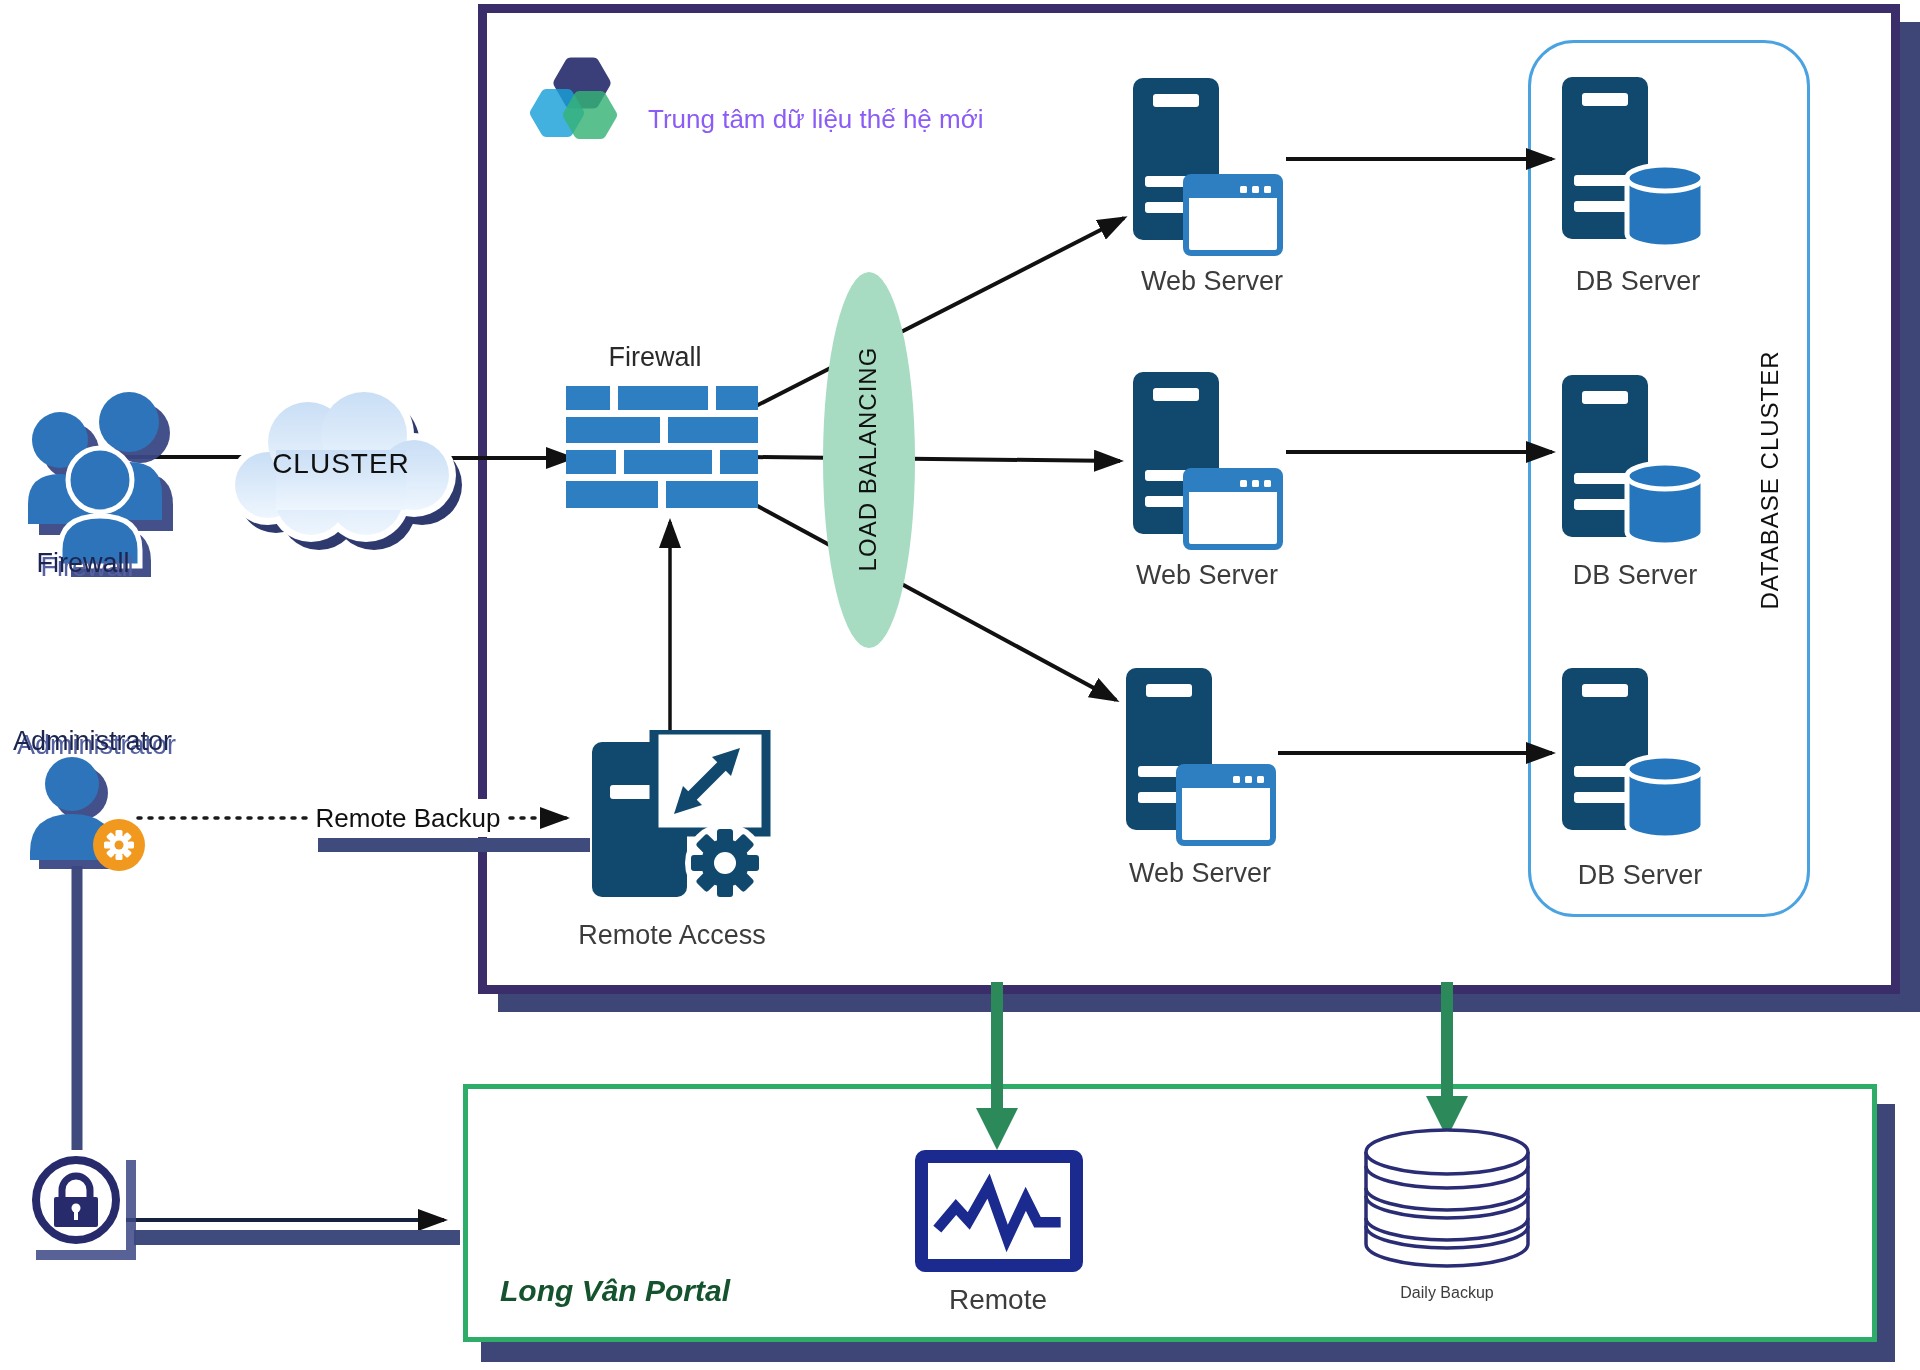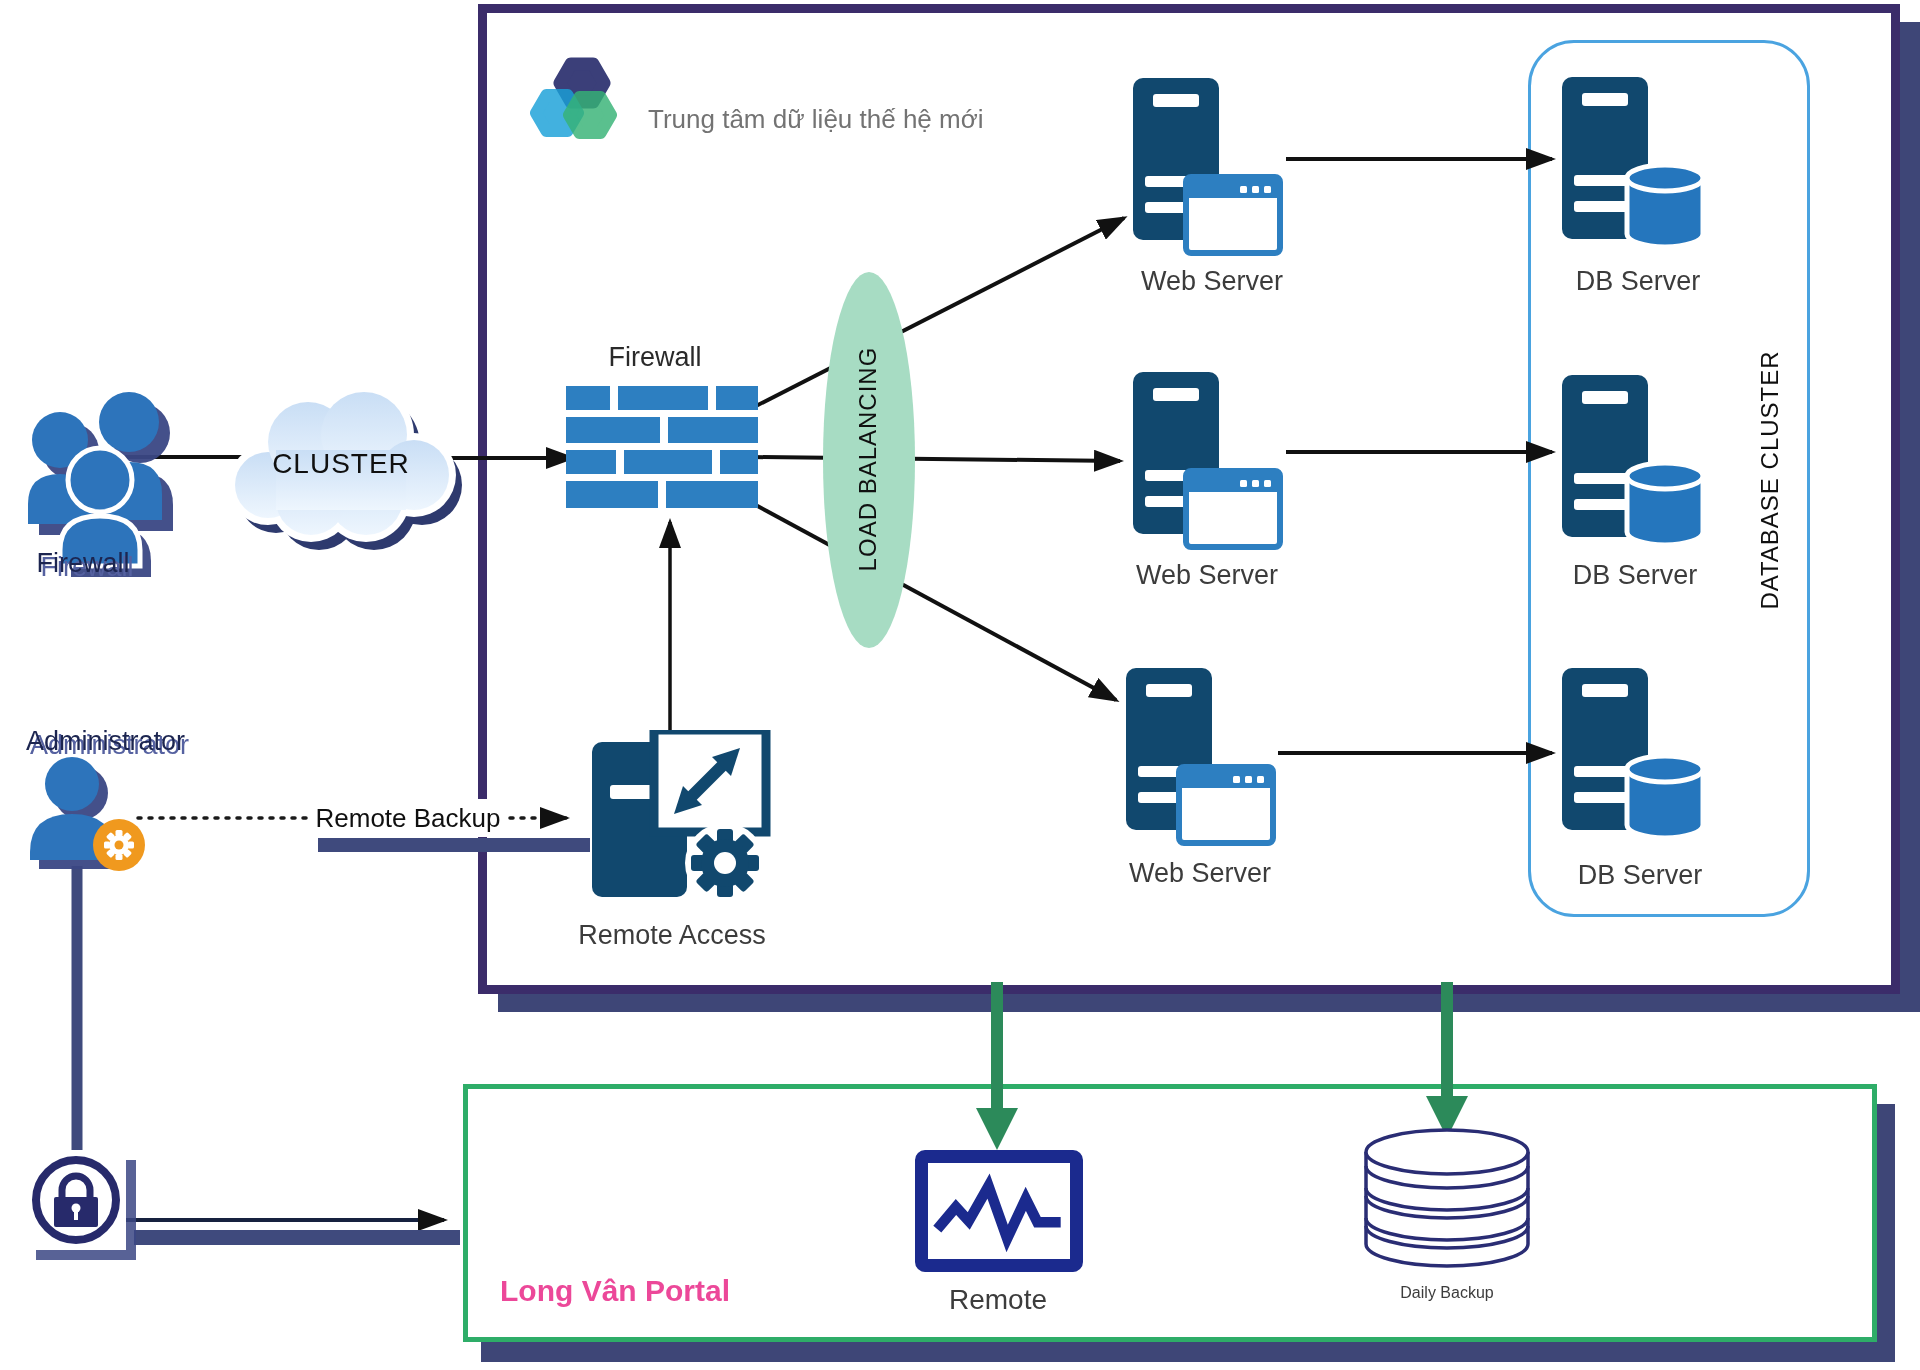--- a/index.html
+++ b/index.html
@@ -11,23 +11,23 @@
   
   .dc-box{left:478px;top:4px;width:1422px;height:990px;border:9px solid #3b2c6a;
           background:#fff;box-sizing:border-box;box-shadow:20px 18px 0 #3e4677;}
   .portal-box{left:463px;top:1084px;width:1414px;height:258px;border:5px solid #2ead68;
           background:#fff;box-sizing:border-box;box-shadow:18px 20px 0 #3e4677;}
   .cluster-box{left:1528px;top:40px;width:282px;height:877px;border:3px solid #4aa3e0;
           border-radius:46px;box-sizing:border-box;background:transparent;}
 
   
   .title{font-size:37px;font-weight:bold;color:#1d5a8c;}
-  .subtitle{font-size:26px;color:#737373;}
+  .subtitle{font-size:26px;color:#8b5cf6;}
   .devlabel{font-size:27px;color:#3c3c3c;text-align:center;}
-  .portal-title{font-size:30px;font-weight:bold;color:#ec4899;}
+  .portal-title{font-size:30px;font-weight:bold;color:#14532d;font-style:italic;}
   .shadowed{font-size:27px;color:#1c2550;text-shadow:4px 4px 0 #5561a0;}
   .vtext{display:flex;align-items:center;justify-content:center;
          font-size:24px;color:#101010;letter-spacing:1px;white-space:nowrap;}
   .internet-label{font-size:28px;color:#101010;letter-spacing:1px;text-align:center;}
   .ra-label{background:#fff;font-size:26px;color:#101010;text-align:center;line-height:38px;}
 
   
   .lb-ellipse{left:823px;top:272px;width:92px;height:376px;border-radius:50%;background:#a7dcc3;}
 
   
@@ -282,21 +282,21 @@
         <rect x="-8" y="20" width="16" height="14" rx="3" transform="rotate(45)"></rect>
         <rect x="-34" y="-8" width="14" height="16" rx="3" transform="rotate(45)"></rect>
         <rect x="20" y="-8" width="14" height="16" rx="3" transform="rotate(45)"></rect>
         <circle cx="0" cy="0" r="24"></circle>
       </g>
       <circle cx="0" cy="0" r="11" fill="#fff"></circle>
     </g>
   </svg>
   <div class="abs z3 devlabel" style="left:542px;top:920px;width:260px">Remote Access</div>
 
-  <div class="abs z3 shadowed" style="left:0px;top:726px;width:185px;text-align:right">Administrator</div>
+  <div class="abs z3 shadowed" style="left:0px;top:726px;width:185px;text-align:center">Administrator</div>
   <svg class="abs z3" style="left:22px;top:752px" width="135" height="125" viewBox="0 0 135 125">
     <g fill="#3b4784" opacity="0.95" transform="translate(9,9)">
       <circle cx="50" cy="32" r="27"></circle>
       <path d="M8,108 L8,100 Q8,62 50,62 Q92,62 92,100 L92,108 Z"></path>
     </g>
     <g fill="#2d74bb">
       <circle cx="50" cy="32" r="27"></circle>
       <path d="M8,108 L8,100 Q8,62 50,62 Q92,62 92,100 L92,108 Z"></path>
     </g>
     <g transform="translate(97,93)">

